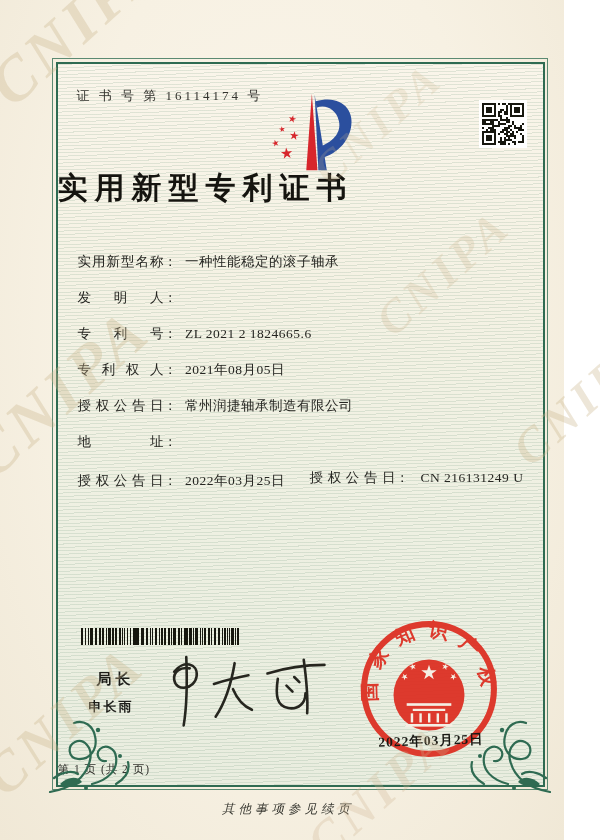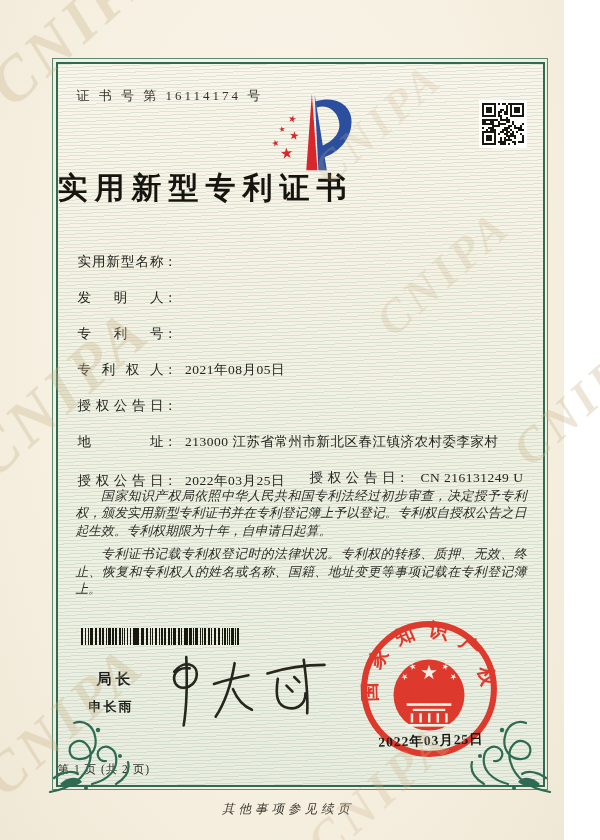--- a/index.html
+++ b/index.html
@@ -336,60 +336,58 @@
             <rect x="16" y="20" width="1" height="1" fill="#17170f"></rect>
           </svg>
       </div>
 
       <div class="title">实用新型专利证书</div>
 
       <div class="fields">
         <div class="row">
           <span class="flabel">实用新型名称</span>
             <span class="fcolon">：</span>
+          <span class="fvalue">一种性能稳定的滚子轴承</span>
         </div>
         <div class="row">
           <span class="flabel">发明人</span>
             <span class="fcolon">：</span>
         </div>
         <div class="row">
           <span class="flabel">专利号</span>
             <span class="fcolon">：</span>
+          <span class="fvalue">ZL 2021 2 1824665.6</span>
         </div>
         <div class="row">
           <span class="flabel">专利权人</span>
             <span class="fcolon">：</span>
           <span class="fvalue">2021年08月05日</span>
         </div>
         <div class="row">
           <span class="flabel">授权公告日</span>
             <span class="fcolon">：</span>
+          <span class="fvalue">常州润捷轴承制造有限公司</span>
         </div>
         <div class="row">
           <span class="flabel">地址</span>
             <span class="fcolon">：</span>
-          <span class="fvalue">213000 江苏省常州市新北区春江镇济农村委李家村</span>
         </div>
         <div class="row">
           <span class="pair1">
             <span class="flabel">授权公告日</span>
               <span class="fcolon">：</span>
             <span class="fvalue">2022年03月25日</span>
           </span>
           <span>
             <span class="flabel">授权公告日</span><span class="fcolon">：</span>
             <span class="fvalue">CN 216131249 U</span>
           </span>
         </div>
       </div>
 
-      <div class="paras">
-        <p>国家知识产权局依照中华人民共和国专利法经过初步审查，决定授予专利权，颁发实用新型专利证书并在专利登记簿上予以登记。专利权自授权公告之日起生效。专利权期限为十年，自申请日起算。</p>
-        <p>专利证书记载专利权登记时的法律状况。专利权的转移、质押、无效、终止、恢复和专利权人的姓名或名称、国籍、地址变更等事项记载在专利登记簿上。</p>
-      </div>
 
       <div class="barcode">
         <svg id="barcode-svg" width="170" height="17" viewBox="0 0 170 18" shape-rendering="crispEdges">
             <rect x="0" y="0" width="2" height="18" fill="#17170f"></rect>
             <rect x="4" y="0" width="2" height="18" fill="#17170f"></rect>
             <rect x="8" y="0" width="1" height="18" fill="#17170f"></rect>
             <rect x="10" y="0" width="3" height="18" fill="#17170f"></rect>
             <rect x="15" y="0" width="2" height="18" fill="#17170f"></rect>
             <rect x="19" y="0" width="2" height="18" fill="#17170f"></rect>
             <rect x="23" y="0" width="2" height="18" fill="#17170f"></rect>

